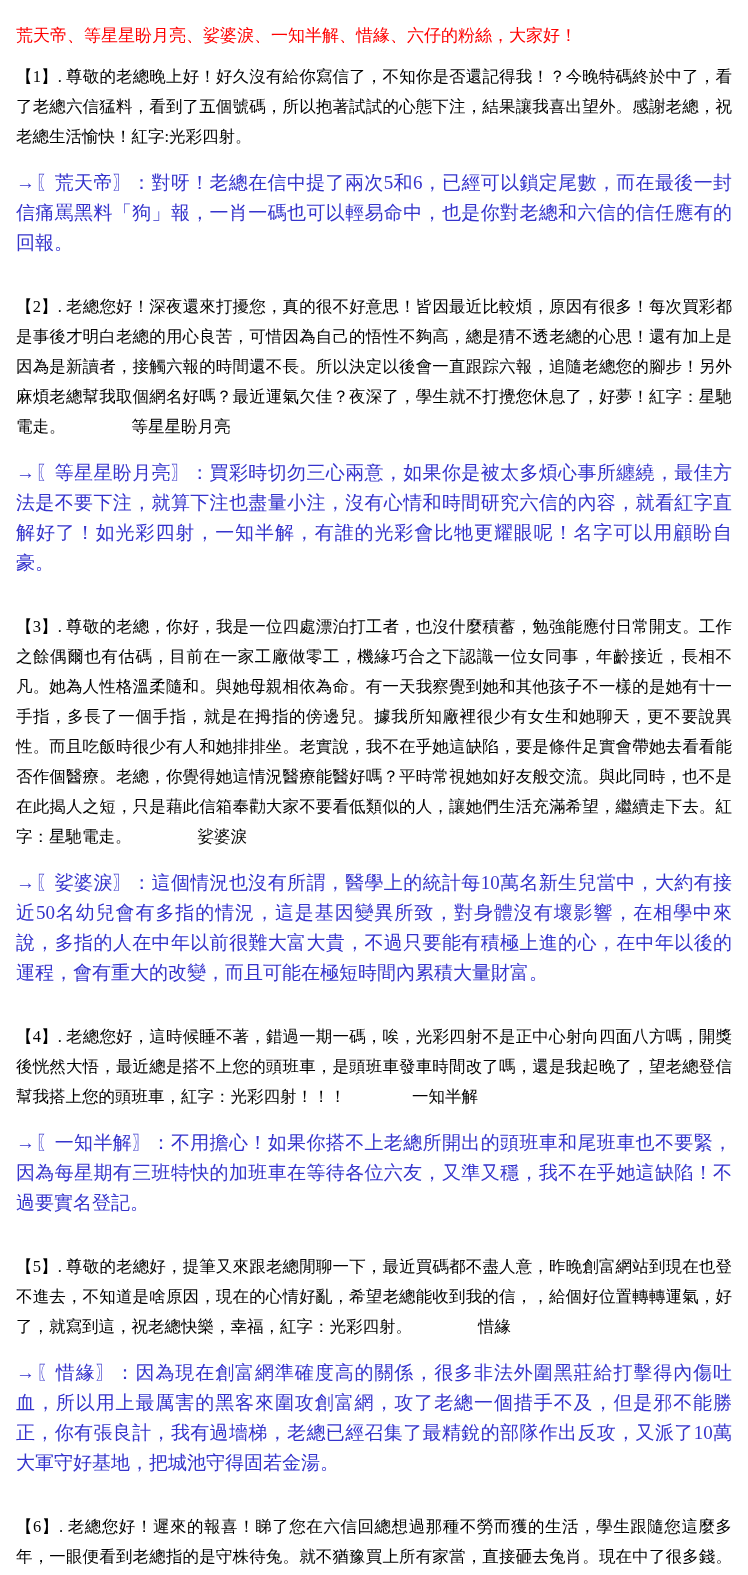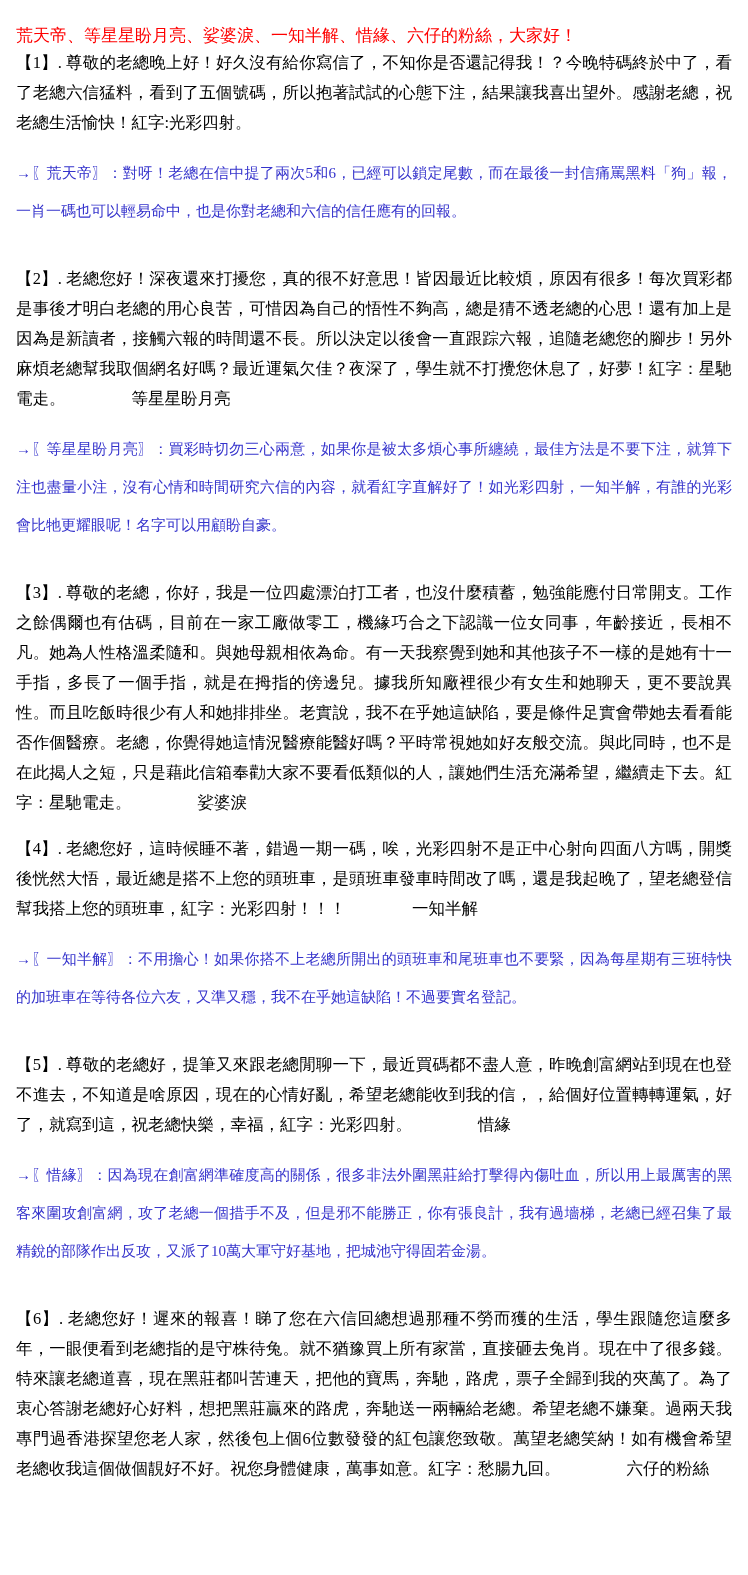--- a/index.html
+++ b/index.html
@@ -12,36 +12,36 @@
   .page {
     width: 748px;
     min-height: 1575px;
     padding: 24px 16px 10px 16px;
     background: #ffffff;
   }
   .greeting {
     color: #fe0000;
     font-size: 17px;
     line-height: 24px;
-    margin-bottom: 0;
+    margin-bottom: 14px;
     white-space: pre-wrap;
   }
   .letter-body, .letter-sig {
     color: #000000;
     font-size: 16.5px;
     line-height: 30px;
     white-space: pre-wrap;
     text-align: justify;
   }
   .letter-sig { margin-top: 0; }
   .letter { margin-bottom: 16px; }
   .reply {
     color: #3533cc;
-    font-size: 15px;
-    line-height: 38px;
+    font-size: 19px;
+    line-height: 30px;
     white-space: pre-wrap;
     text-align: justify;
     margin-bottom: 34px;
   }
 </style>
 </head>
 <body>
 
 <div class="page">
 
@@ -53,20 +53,21 @@
   <p class="reply">→〖荒天帝〗：對呀！老總在信中提了兩次5和6，已經可以鎖定尾數，而在最後一封信痛罵黑料「狗」報，一肖一碼也可以輕易命中，也是你對老總和六信的信任應有的回報。</p>
 
   <div class="letter">
     <p class="letter-body">【2】. 老總您好！深夜還來打擾您，真的很不好意思！皆因最近比較煩，原因有很多！每次買彩都是事後才明白老總的用心良苦，可惜因為自己的悟性不夠高，總是猜不透老總的心思！還有加上是因為是新讀者，接觸六報的時間還不長。所以決定以後會一直跟踪六報，追隨老總您的腳步！另外麻煩老總幫我取個網名好嗎？最近運氣欠佳？夜深了，學生就不打攪您休息了，好夢！紅字：星馳電走。　　　　等星星盼月亮</p>
   </div>
   <p class="reply">→〖等星星盼月亮〗：買彩時切勿三心兩意，如果你是被太多煩心事所纏繞，最佳方法是不要下注，就算下注也盡量小注，沒有心情和時間研究六信的內容，就看紅字直解好了！如光彩四射，一知半解，有誰的光彩會比牠更耀眼呢！名字可以用顧盼自豪。</p>
 
   <div class="letter">
     <p class="letter-body">【3】. 尊敬的老總，你好，我是一位四處漂泊打工者，也沒什麼積蓄，勉強能應付日常開支。工作之餘偶爾也有估碼，目前在一家工廠做零工，機緣巧合之下認識一位女同事，年齡接近，長相不凡。她為人性格溫柔隨和。與她母親相依為命。有一天我察覺到她和其他孩子不一樣的是她有十一手指，多長了一個手指，就是在拇指的傍邊兒。據我所知廠裡很少有女生和她聊天，更不要說異性。而且吃飯時很少有人和她排排坐。老實說，我不在乎她這缺陷，要是條件足實會帶她去看看能否作個醫療。老總，你覺得她這情況醫療能醫好嗎？平時常視她如好友般交流。與此同時，也不是在此揭人之短，只是藉此信箱奉勸大家不要看低類似的人，讓她們生活充滿希望，繼續走下去。紅字：星馳電走。　　　　娑婆淚</p>
   </div>
+  <p class="reply">→〖娑婆淚〗：這個情況也沒有所謂，醫學上的統計每10萬名新生兒當中，大約有接近50名幼兒會有多指的情況，這是基因變異所致，對身體沒有壞影響，在相學中來說，多指的人在中年以前很難大富大貴，不過只要能有積極上進的心，在中年以後的運程，會有重大的改變，而且可能在極短時間內累積大量財富。</p>
 
   <div class="letter">
     <p class="letter-body">【4】. 老總您好，這時候睡不著，錯過一期一碼，唉，光彩四射不是正中心射向四面八方嗎，開獎後恍然大悟，最近總是搭不上您的頭班車，是頭班車發車時間改了嗎，還是我起晚了，望老總登信幫我搭上您的頭班車，紅字：光彩四射！！！　　　　一知半解</p>
   </div>
   <p class="reply">→〖一知半解〗：不用擔心！如果你搭不上老總所開出的頭班車和尾班車也不要緊，因為每星期有三班特快的加班車在等待各位六友，又準又穩，我不在乎她這缺陷！不過要實名登記。</p>
 
   <div class="letter">
     <p class="letter-body">【5】. 尊敬的老總好，提筆又來跟老總閒聊一下，最近買碼都不盡人意，昨晚創富網站到現在也登不進去，不知道是啥原因，現在的心情好亂，希望老總能收到我的信，，給個好位置轉轉運氣，好了，就寫到這，祝老總快樂，幸福，紅字：光彩四射。　　　　惜緣</p>
   </div>
   <p class="reply">→〖惜緣〗：因為現在創富網準確度高的關係，很多非法外圍黑莊給打擊得內傷吐血，所以用上最厲害的黑客來圍攻創富網，攻了老總一個措手不及，但是邪不能勝正，你有張良計，我有過墻梯，老總已經召集了最精銳的部隊作出反攻，又派了10萬大軍守好基地，把城池守得固若金湯。</p>

